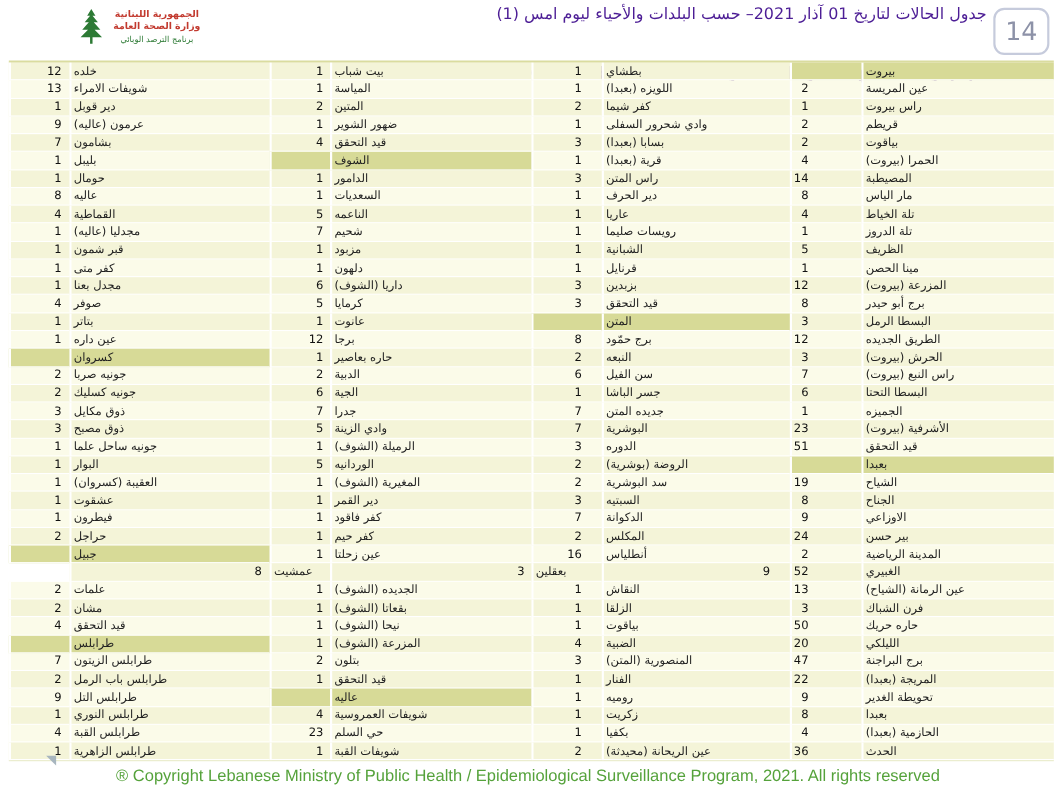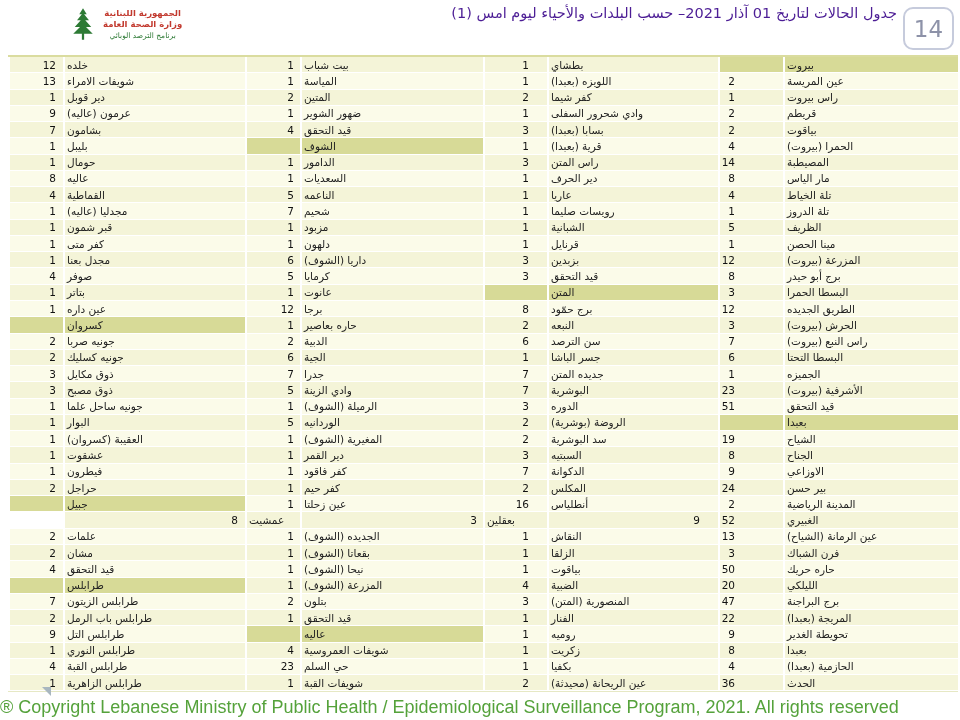--- a/index.html
+++ b/index.html
@@ -33,22 +33,22 @@
   .cell.hl{background:#d7da97 !important;}
   .name{direction:rtl;justify-content:flex-end;font-size:10.5px;color:#222;padding-right:10px;padding-left:2px;}
   .name.g1{padding-right:4px;}
   .count{direction:ltr;justify-content:flex-end;font-size:10.5px;color:#111;}
   .count.g1{padding-right:48px;}
   .count.g2{padding-right:18px;}
   .count.g3{padding-right:6px;}
   .count.g4{padding-right:7px;}
 
   
-  .footer{position:absolute;left:0;right:0;top:697px;text-align:left;
-          font-family:"Liberation Sans",sans-serif;font-size:18px;color:#55a23b;}
+  .footer{position:absolute;left:0;right:0;top:697px;text-align:center;
+          font-family:"Liberation Sans",sans-serif;font-size:15px;color:#55a23b;}
   .corner-tri{position:absolute;left:42px;top:687px;width:0;height:0;
               border-top:9px solid #a8b6bf;border-left:9px solid transparent;}
 </style>
 </head>
 <body>
 
 <div class="stage">
 
   <div class="logo">
     <span>
@@ -207,21 +207,21 @@
         <div class="cell name g1">برج أبو حيدر</div>
         <div class="cell count g1">8</div>
         <div class="cell name g2">قيد التحقق</div>
         <div class="cell count g2">3</div>
         <div class="cell name g3">كرمايا</div>
         <div class="cell count g3">5</div>
         <div class="cell name g4">صوفر</div>
         <div class="cell count g4">4</div>
       </div>
       <div class="trow">
-        <div class="cell name g1">البسطا الحمرا</div>
+        <div class="cell name g1">البسطا الرمل</div>
         <div class="cell count g1">3</div>
         <div class="cell name g2 hl">المتن</div>
         <div class="cell count g2 hl"></div>
         <div class="cell name g3">عانوت</div>
         <div class="cell count g3">1</div>
         <div class="cell name g4">بتاتر</div>
         <div class="cell count g4">1</div>
       </div>
       <div class="trow">
         <div class="cell name g1">الطريق الجديده</div>
@@ -239,21 +239,21 @@
         <div class="cell name g2">النبعه</div>
         <div class="cell count g2">2</div>
         <div class="cell name g3">حاره بعاصير</div>
         <div class="cell count g3">1</div>
         <div class="cell name g4 hl">كسروان</div>
         <div class="cell count g4 hl"></div>
       </div>
       <div class="trow">
         <div class="cell name g1">راس النبع (بيروت)</div>
         <div class="cell count g1">7</div>
-        <div class="cell name g2">سن الترصد</div>
+        <div class="cell name g2">سن الفيل</div>
         <div class="cell count g2">6</div>
         <div class="cell name g3">الدبية</div>
         <div class="cell count g3">2</div>
         <div class="cell name g4">جونيه صربا</div>
         <div class="cell count g4">2</div>
       </div>
       <div class="trow">
         <div class="cell name g1">البسطا التحتا</div>
         <div class="cell count g1">6</div>
         <div class="cell name g2">جسر الباشا</div>

